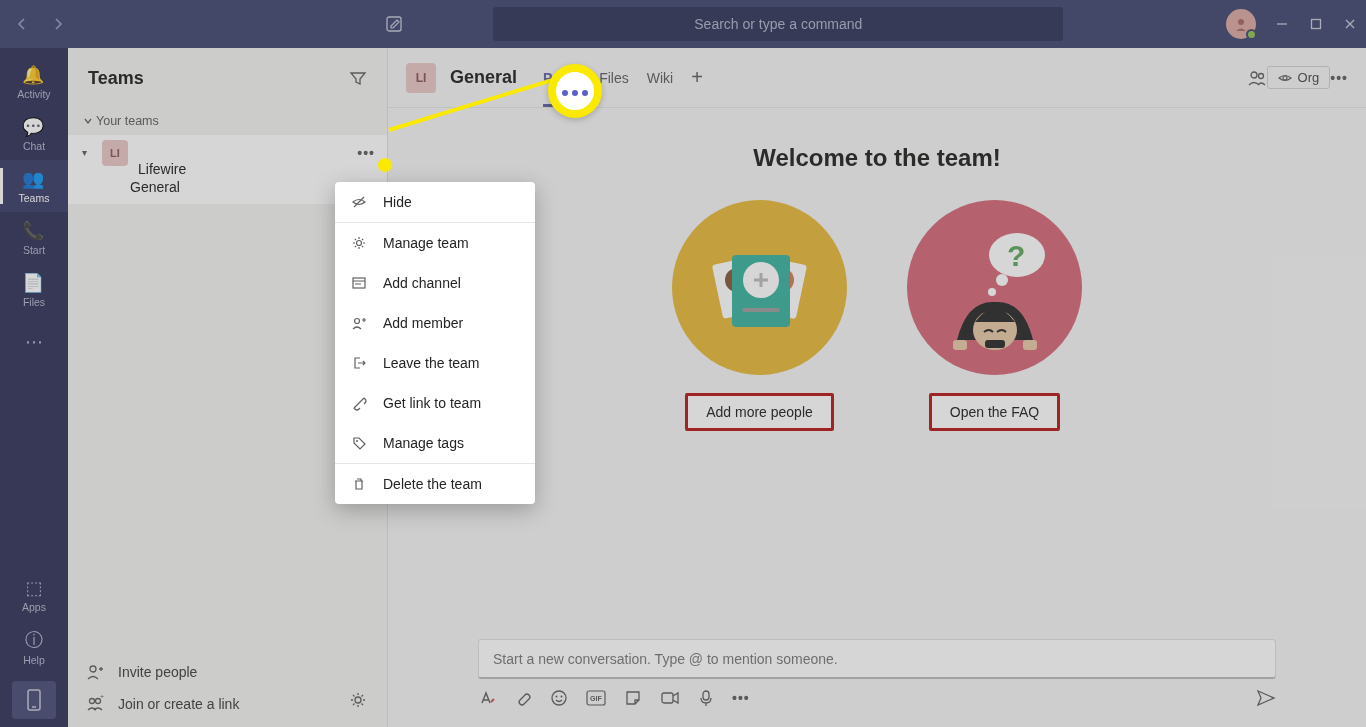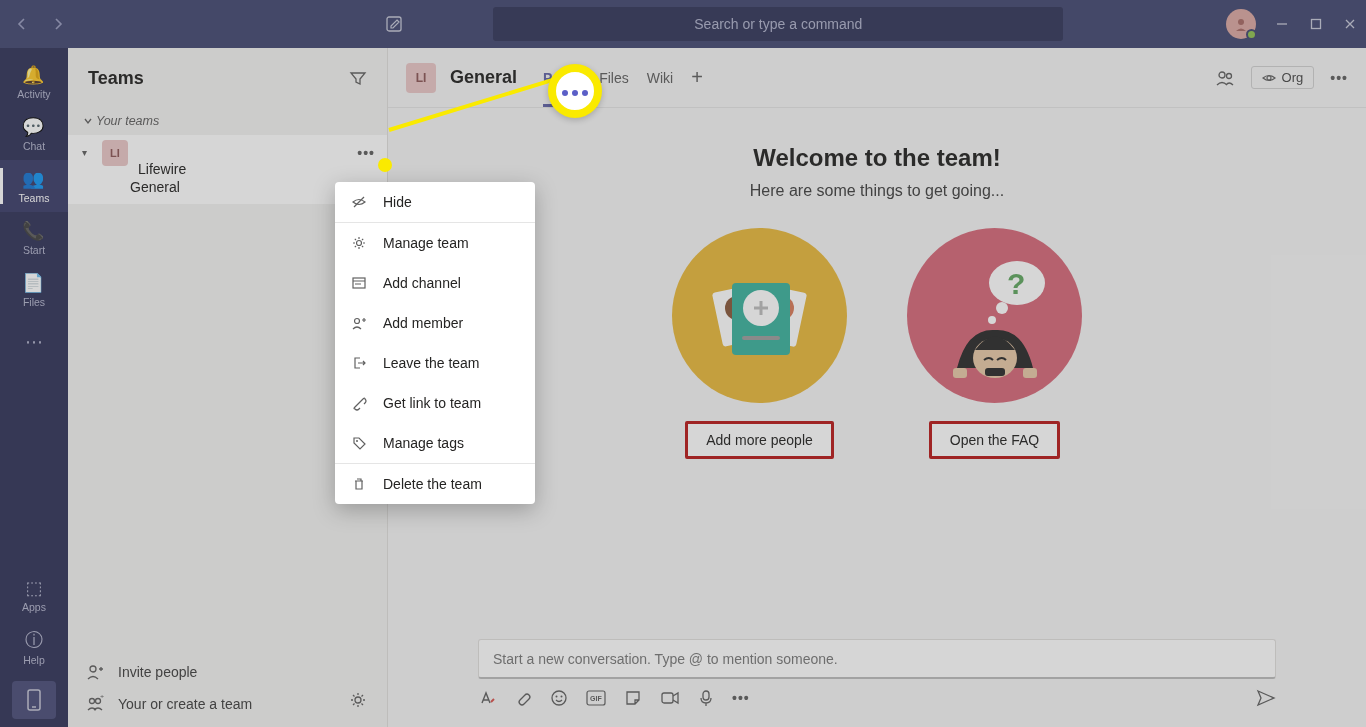--- a/index.html
+++ b/index.html
@@ -27,41 +27,41 @@
 .rail-spacer { flex: 1; }
 .rail-bottom { padding-bottom: 8px; display: flex; flex-direction: column; align-items: center; gap: 0; }
 .rail-icon { font-size: 18px; }
 .devices-btn { width: 44px; height: 38px; background: #4c4f7a; border-radius: 4px; display: flex; align-items: center; justify-content: center; margin-top: 8px; }
 
 
 .teams-pane { width: 320px; background: #f3f2f1; border-right: 1px solid #e1dfdd; display: flex; flex-direction: column; }
 .teams-header { height: 60px; display: flex; align-items: center; padding: 0 20px; }
 .teams-header h1 { font-size: 18px; font-weight: 700; flex: 1; }
 .filter-btn { color: #616161; }
-.group-label { padding: 6px 16px; font-size: 12.5px; color: #616161; display: flex; align-items: center; gap: 4px; font-style: italic; }
+.group-label { padding: 6px 16px; font-size: 12.5px; color: #616161; display: flex; align-items: center; gap: 4px; }
 .team-row { height: 36px; display: flex; align-items: center; padding-left: 14px; padding-right: 12px; gap: 10px; background: #fff; border-top: 1px solid #f3f2f1; position: relative; }
 .team-row .caret { color: #616161; font-size: 10px; width: 10px; }
 .team-avatar { width: 26px; height: 26px; border-radius: 4px; background: #e9c7c7; color: #8c5757; font-size: 11px; display: flex; align-items: center; justify-content: center; font-weight: 600; }
 .team-name { flex: 1; margin-top: 33px; }
 .more-btn { color: #616161; letter-spacing: 1px; font-weight: 700; cursor: pointer; }
 .channel-row { height: 34px; display: flex; align-items: center; padding-left: 62px; background: #fff; font-size: 14px; color: #252423; }
 .teams-bottom { margin-top: auto; padding: 14px 18px; display: flex; flex-direction: column; gap: 14px; color: #424242; position: relative; }
 .tb-row { display: flex; align-items: center; gap: 14px; font-size: 14px; cursor: pointer; }
 .tb-settings { position: absolute; right: 20px; bottom: 18px; color: #616161; }
 
 
 .main { flex: 1; background: #f5f5f5; display: flex; flex-direction: column; }
 .channel-header { height: 60px; border-bottom: 1px solid #e5e5e5; display: flex; align-items: center; padding: 0 18px; gap: 14px; background: #f5f5f5; position: relative; }
 .ch-avatar { width: 30px; height: 30px; border-radius: 4px; background: #e9c7c7; color: #8c5757; font-size: 12px; font-weight: 600; display: flex; align-items: center; justify-content: center; }
 .ch-title { font-size: 18px; font-weight: 700; }
 .ch-tabs { display: flex; gap: 18px; margin-left: 12px; align-items: center; height: 100%; }
 .ch-tab { font-size: 14px; color: #616161; height: 100%; display: flex; align-items: center; border-bottom: 3px solid transparent; cursor: pointer; padding-top: 3px; }
 .ch-tab.active { color: #6264a7; font-weight: 600; border-bottom-color: #6264a7; }
 .add-tab { color: #616161; font-size: 20px; font-weight: 300; cursor: pointer; }
-.ch-right { margin-left: auto; display: flex; align-items: center; gap: 16px; color: #616161; }
+.ch-right { margin-left: auto; display: flex; align-items: center; color: #616161; }
 .org-btn { border: 1px solid #d1d1d1; border-radius: 3px; padding: 3px 10px; display: flex; align-items: center; gap: 6px; font-size: 13px; color: #4a4a4a; }
 
 .welcome { flex: 1; overflow: auto; text-align: center; padding-top: 36px; }
 .welcome h2 { font-size: 24px; font-weight: 700; color: #252423; }
 .welcome p { margin-top: 10px; font-size: 16px; color: #424242; }
 .cards { display: flex; justify-content: center; gap: 60px; margin-top: 28px; }
 .card { display: flex; flex-direction: column; align-items: center; gap: 18px; }
 .card-circle { width: 175px; height: 175px; border-radius: 50%; position: relative; overflow: hidden; display:flex; align-items:center; justify-content:center; }
 .card-btn { border: 3px solid #b91c1c; background: #fff; padding: 8px 18px; font-size: 14px; border-radius: 2px; color: #252423; cursor: pointer; }
 
@@ -213,21 +213,21 @@
           </svg>
         <span>Invite people</span>
       </div>
       <div class="tb-row">
         <svg width="18" height="18" viewBox="0 0 18 18">
             <circle cx="6" cy="6" r="2.5" stroke="#616161" fill="none" stroke-width="1.3"></circle>
             <circle cx="12" cy="6" r="2.5" stroke="#616161" fill="none" stroke-width="1.3"></circle>
             <path d="M2 15 Q6 11 10 15 M8 15 Q12 11 16 15" stroke="#616161" fill="none" stroke-width="1.3"></path>
             <text x="14" y="4" font-size="7" fill="#616161">+</text>
           </svg>
-        <span>Your or create a team</span>
+        <span>Join or create a link</span>
       </div>
       <div class="tb-settings">
         <svg width="18" height="18" viewBox="0 0 18 18">
             <circle cx="9" cy="9" r="3" stroke="#616161" fill="none" stroke-width="1.3"></circle>
             <path d="M9 2 V4 M9 14 V16 M2 9 H4 M14 9 H16 M4 4 L5.5 5.5 M12.5 12.5 L14 14 M14 4 L12.5 5.5 M5.5 12.5 L4 14" stroke="#616161" stroke-width="1.3"></path>
           </svg>
       </div>
     </div>
   </div>
 
@@ -255,21 +255,20 @@
               <circle cx="7" cy="7" r="2" stroke="#616161" fill="none" stroke-width="1.2"></circle>
             </svg>
           <span>Org</span>
         </div>
         <div style="font-weight:700; letter-spacing:1px;">•••</div>
       </div>
     </div>
 
     <div class="welcome">
       <h2>Welcome to the team!</h2>
-      <p>Here are some things to get going...</p>
       <div class="cards">
         <div class="card">
           <div class="card-circle" style="background:#e8b93d">
             <svg width="175" height="175" viewBox="0 0 175 175">
                 <rect x="45" y="60" width="45" height="55" fill="#fff" rx="3" transform="rotate(-12 67 87)"></rect>
                 <rect x="85" y="60" width="45" height="55" fill="#fff" rx="3" transform="rotate(12 107 87)"></rect>
                 <circle cx="65" cy="80" r="12" fill="#8a5a3d"></circle>
                 <circle cx="110" cy="80" r="12" fill="#d97b5a"></circle>
                 <rect x="60" y="55" width="58" height="72" fill="#3db39e" rx="4"></rect>
                 <circle cx="89" cy="80" r="18" fill="#fff"></circle>

